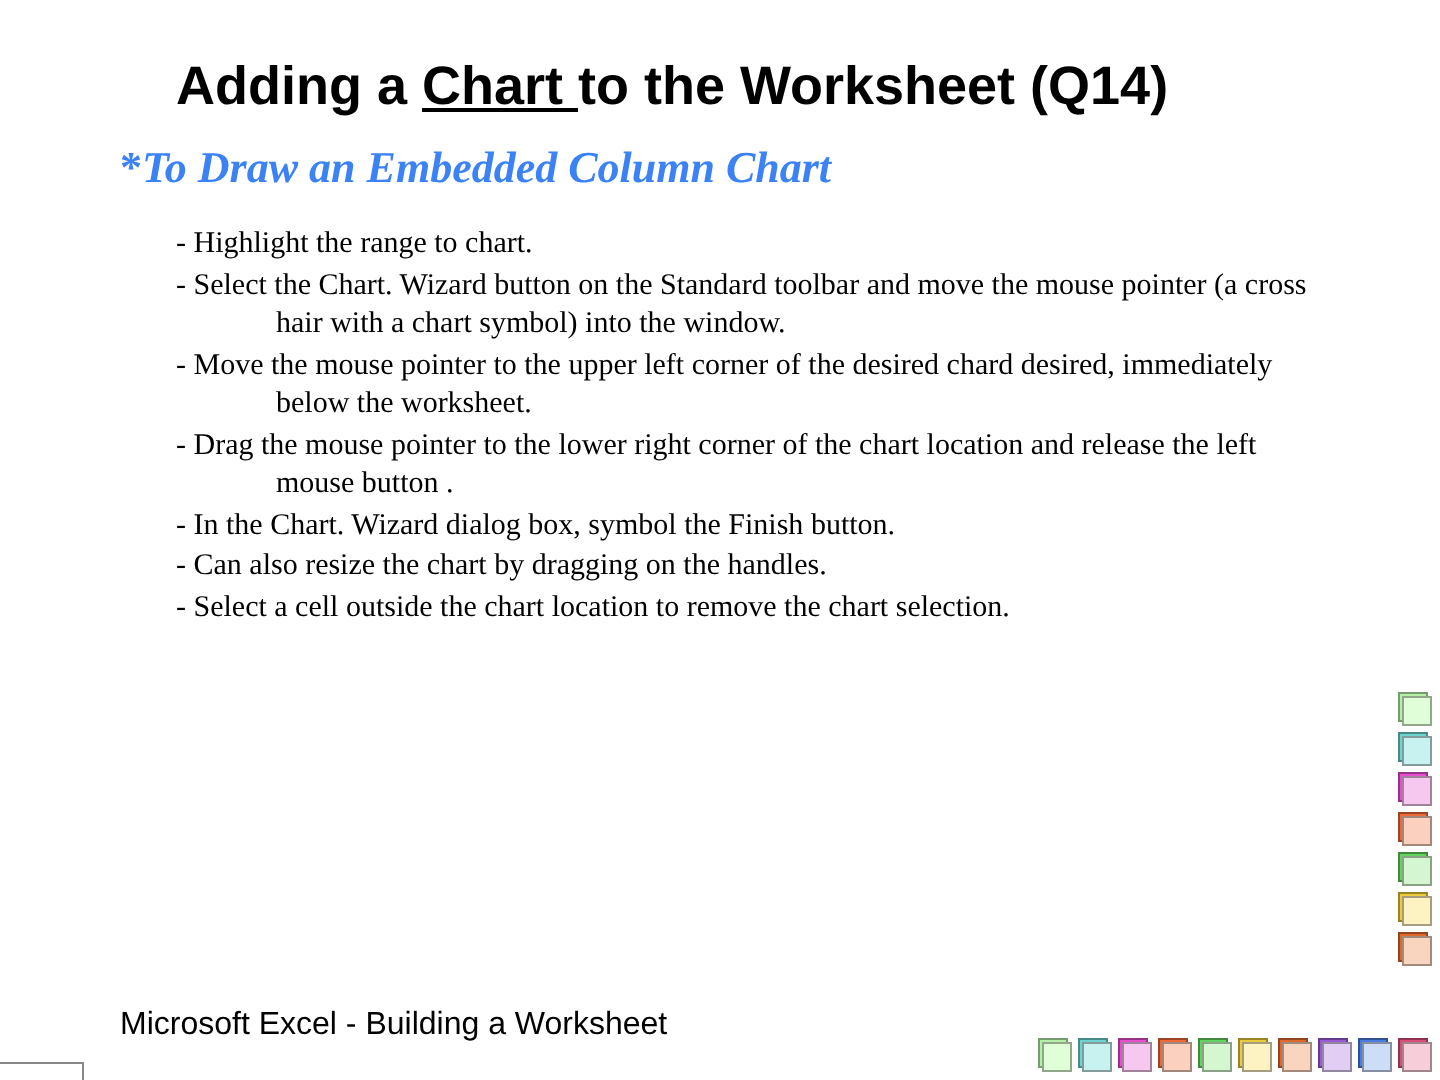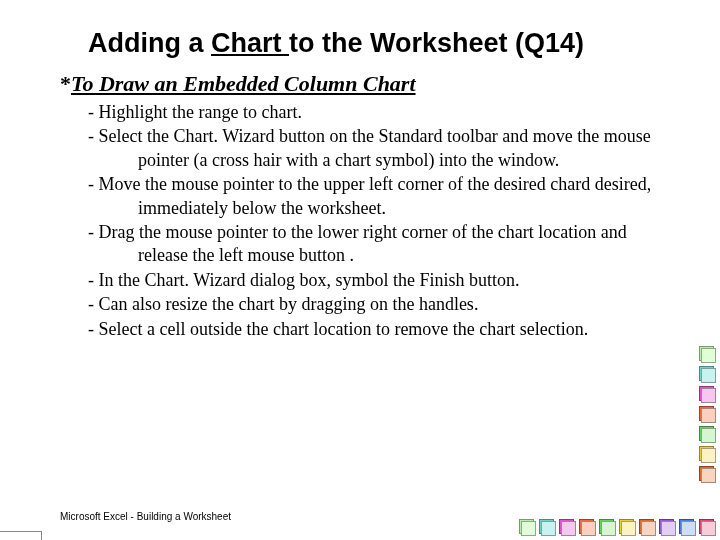--- a/index.html
+++ b/index.html
@@ -24,48 +24,47 @@
     color: #000;
     margin-bottom: 12px;
     margin-left: 28px;
   }
   .title .underlined { text-decoration: underline; }
   .section-head {
     font-family: Georgia, 'Times New Roman', serif;
     font-size: 22px;
     font-weight: bold;
     font-style: italic;
-    text-decoration: underline;
-    color: #000000;
-    margin-bottom: 4px;
+    color: #3b82f6;
+    margin-bottom: 16px;
   }
   .section-head .ast {
     font-style: normal;
     text-decoration: none;
     display: inline-block;
   }
   .bullets {
     font-family: Georgia, 'Times New Roman', serif;
-    font-size: 18px;
+    font-size: 15px;
     color: #000;
     line-height: 1.3;
     padding-left: 28px;
   }
   .bullet {
     text-indent: -50px;
     padding-left: 50px;
     margin-bottom: 1px;
   }
   .bullet .em { }
   .footer {
     position: absolute;
     bottom: 18px;
     left: 60px;
     font-family: Arial, Helvetica, sans-serif;
-    font-size: 10px;
+    font-size: 16px;
     color: #000;
   }
   .decor {
     position: absolute;
     width: 15px;
     height: 15px;
   }
   .decor::before, .decor::after {
     content: "";
     position: absolute;

